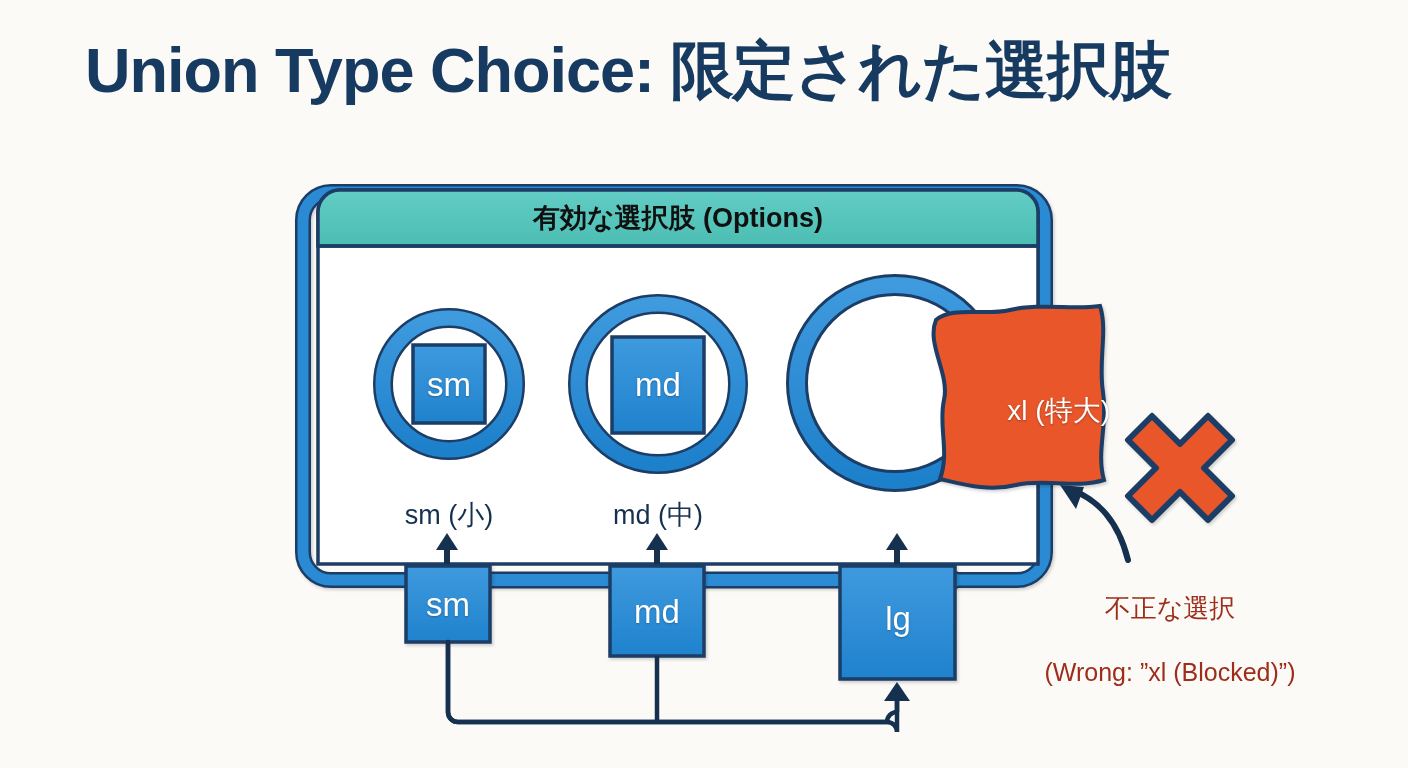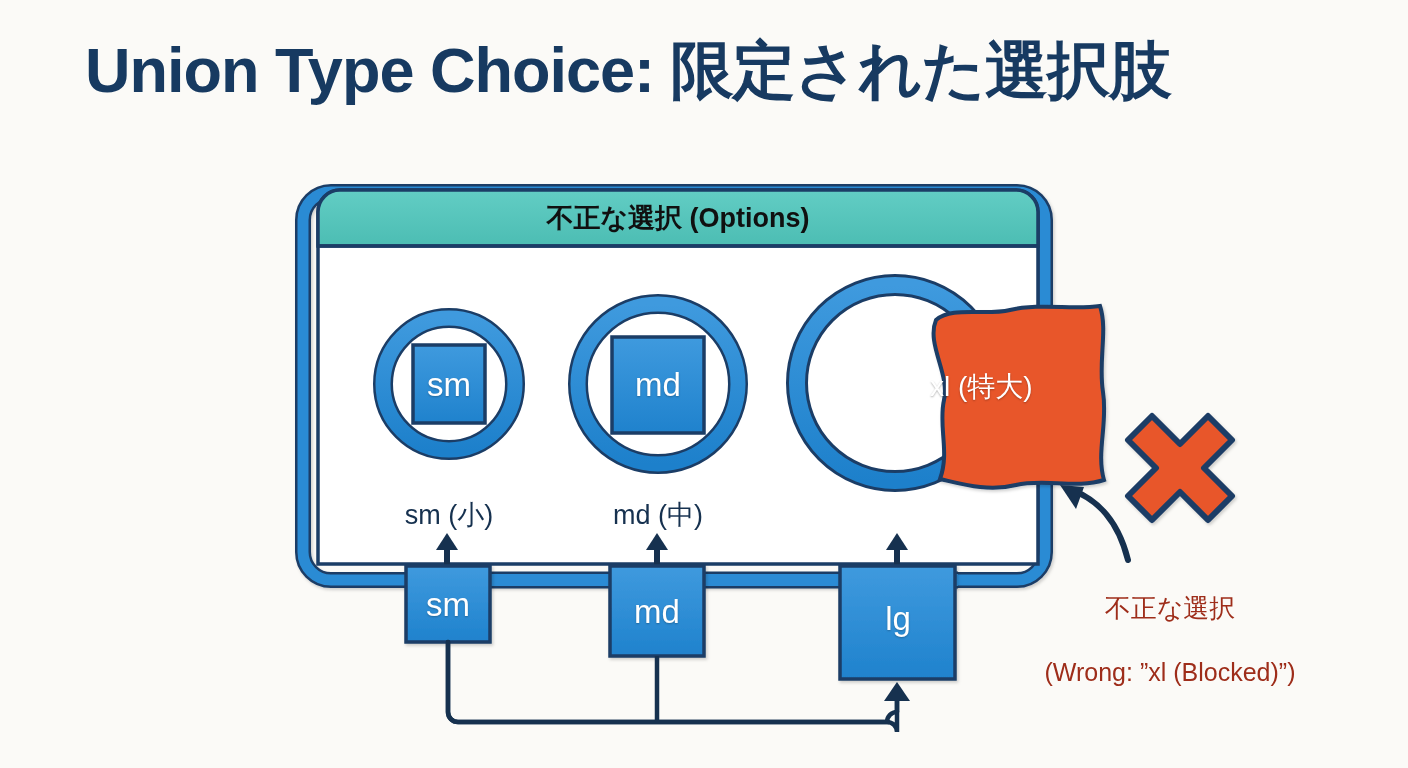--- a/index.html
+++ b/index.html
@@ -58,23 +58,23 @@
     width: 160px;
     text-align: center;
     color: #ffffff;
     font-size: 33px;
     font-weight: 400;
     text-shadow: 0 1px 2px rgba(0,0,0,0.25);
   }
   .blob-text {
     position: absolute;
     left: 930px;
-    top: 368px;
+    top: 392px;
     width: 180px;
-    text-align: left;
+    text-align: right;
     color: #ffffff;
     font-size: 28px;
     font-weight: 400;
     text-shadow: 0 1px 2px rgba(0,0,0,0.3);
   }
   .note {
     position: absolute;
     width: 340px;
     text-align: center;
     color: #9e2d1a;
@@ -189,21 +189,21 @@
       <path d="M448 642 V 712 a10 10 0 0 0 10 10 H 887 a10 10 0 0 1 10 10 V 700" fill="none" stroke="#16314f" stroke-width="4.5" stroke-linecap="round"></path>
       <path d="M448 642 V 712 a10 10 0 0 0 10 10 H 887 a10 10 0 0 1 10 -10" fill="none" stroke="#16314f" stroke-width="4.5" stroke-linecap="round"></path>
       <line x1="657" y1="656" x2="657" y2="722" stroke="#16314f" stroke-width="4.5"></line>
       <line x1="897" y1="712" x2="897" y2="692" stroke="#16314f" stroke-width="4.5"></line>
       <path d="M897 682 l13 19 h-26 z" fill="#16314f"></path>
     </g>
   </svg>
 
   <div class="title">Union Type Choice: 限定された選択肢</div>
 
-  <div class="panel-title">不正な選択 (Options)</div>
+  <div class="panel-title">有効な選択肢 (Options)</div>
 
   <div class="sq-text" style="left:369px; top:366px;">sm</div>
   <div class="sq-text" style="left:578px; top:366px;">md</div>
 
   <div class="blob-text">xl (特大)</div>
 
   <div class="opt-label" style="left:548px; top:497px;">md (中)</div>
   <div class="opt-label" style="left:339px; top:497px;">sm (小)</div>
 
   <div class="sq-text" style="left:368px; top:586px;">sm</div>

